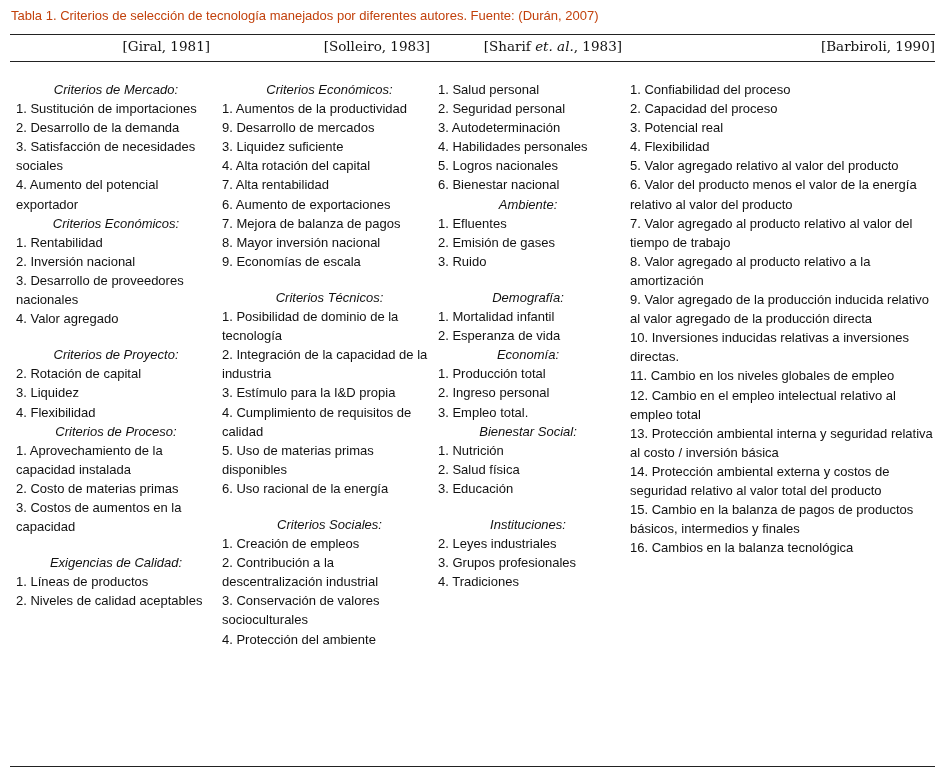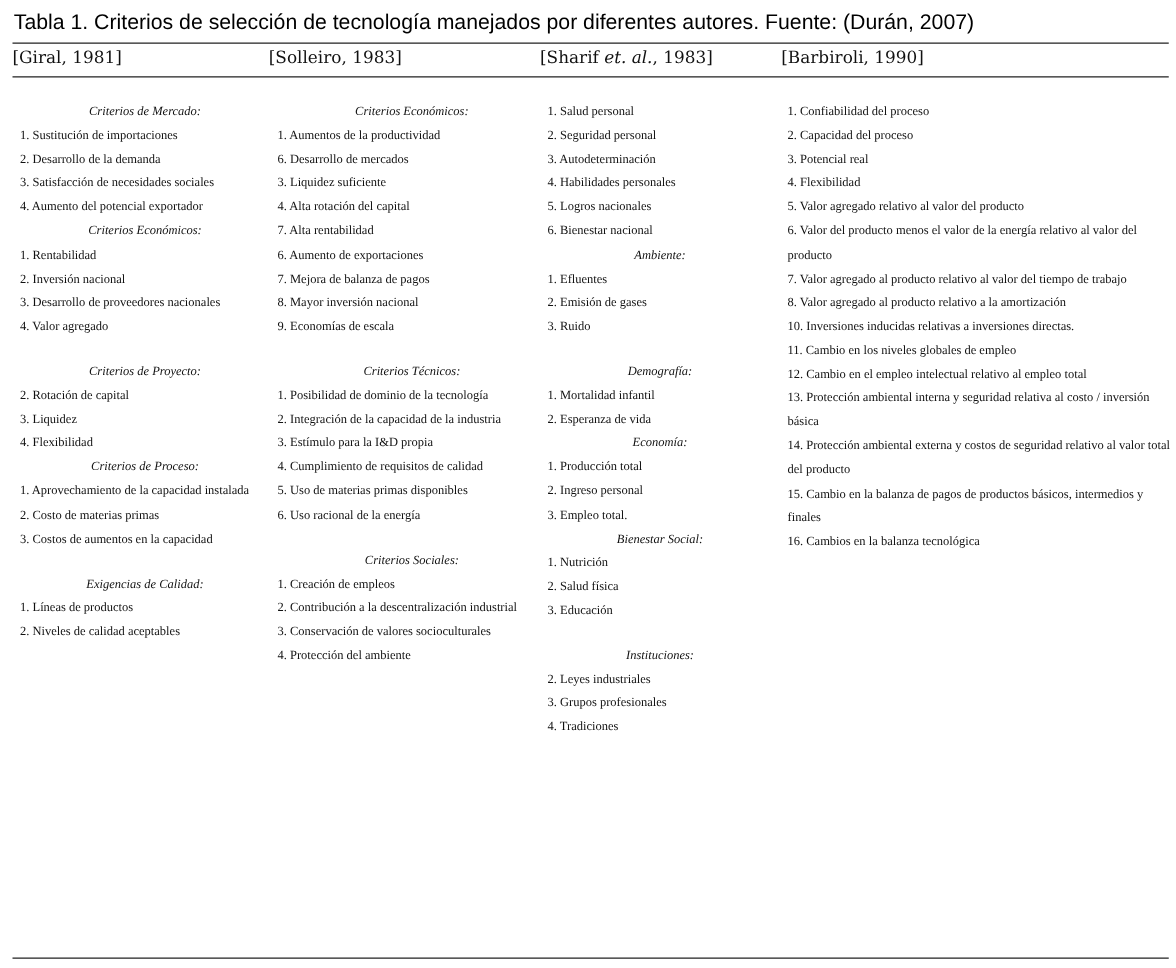--- a/index.html
+++ b/index.html
@@ -1,31 +1,31 @@
 <!DOCTYPE html>
 <html><head>
 <meta charset="utf-8">
 <style>
   html, body { margin: 0; padding: 0; background: #ffffff; }
   body { width: 941px; height: 774px; overflow: hidden; color: #111; }
   .caption {
     position: absolute; left: 11px; top: 8px;
-    font-family: "Liberation Sans", sans-serif; font-size: 17px; color: #000000;
+    font-family: "Liberation Sans", sans-serif; font-size: 13px; color: #c2410c;
   }
   .rule { position: absolute; left: 10px; width: 925px; height: 1px; background: #222; }
   .rule.top { top: 34px; }
   .rule.mid { top: 61px; }
   .rule.bottom { top: 766px; }
   .hdr {
     position: absolute; top: 38px;
-    font-family: "DejaVu Serif", serif; font-size: 13.5px; text-align: left;
+    font-family: "DejaVu Serif", serif; font-size: 13.5px; text-align: right;
   }
   .col {
     position: absolute;
-    font-family: Liberation Serif, serif; font-size: 10px; line-height: 19.1px;
+    font-family: Liberation Sans, sans-serif; font-size: 13px; line-height: 19.1px;
   }
   .sec { font-style: italic; text-align: center; }
   .item { }
   .gap { height: 17px; }
 </style>
 </head>
 <body>
 
 <div class="caption">Tabla 1. Criterios de selección de tecnología manejados por diferentes autores. Fuente: (Durán, 2007)</div>
 <div class="rule top"></div>
@@ -59,21 +59,21 @@
     <div class="item">3. Costos de aumentos en la capacidad</div>
     <div class="gap"></div>
     <div class="sec">Exigencias de Calidad:</div>
     <div class="item">1. Líneas de productos</div>
     <div class="item">2. Niveles de calidad aceptables</div>
   </div>
 
 <div class="col" id="col-solleiro" style="left:222px;top:80px;width:215px;">
     <div class="sec" style="margin-top: 0px;">Criterios Económicos:</div>
     <div class="item">1. Aumentos de la productividad</div>
-    <div class="item">6. Desarrollo de mercados</div>
+    <div class="item">9. Desarrollo de mercados</div>
     <div class="item">3. Liquidez suficiente</div>
     <div class="item">4. Alta rotación del capital</div>
     <div class="item">7. Alta rentabilidad</div>
     <div class="item">6. Aumento de exportaciones</div>
     <div class="item">7. Mejora de balanza de pagos</div>
     <div class="item">8. Mayor inversión nacional</div>
     <div class="item">9. Economías de escala</div>
     <div class="gap"></div>
     <div class="sec">Criterios Técnicos:</div>
     <div class="item">1. Posibilidad de dominio de la tecnología</div>
@@ -122,20 +122,21 @@
 
 <div class="col" id="col-barbiroli" style="left:630px;top:80px;width:308px;">
     <div class="item">1. Confiabilidad del proceso</div>
     <div class="item">2. Capacidad del proceso</div>
     <div class="item">3. Potencial real</div>
     <div class="item">4. Flexibilidad</div>
     <div class="item">5. Valor agregado relativo al valor del producto</div>
     <div class="item">6. Valor del producto menos el valor de la energía relativo al valor del producto</div>
     <div class="item">7. Valor agregado al producto relativo al valor del tiempo de trabajo</div>
     <div class="item">8. Valor agregado al producto relativo a la amortización</div>
+    <div class="item">9. Valor agregado de la producción inducida relativo al valor agregado de la producción directa</div>
     <div class="item">10. Inversiones inducidas relativas a inversiones directas.</div>
     <div class="item">11. Cambio en los niveles globales de empleo</div>
     <div class="item">12. Cambio en el empleo intelectual relativo al empleo total</div>
     <div class="item">13. Protección ambiental interna y seguridad relativa al costo / inversión básica</div>
     <div class="item">14. Protección ambiental externa y costos de seguridad relativo al valor total del producto</div>
     <div class="item">15. Cambio en la balanza de pagos de productos básicos, intermedios y finales</div>
     <div class="item">16. Cambios en la balanza tecnológica</div>
   </div>
 
 <div class="rule bottom"></div>

